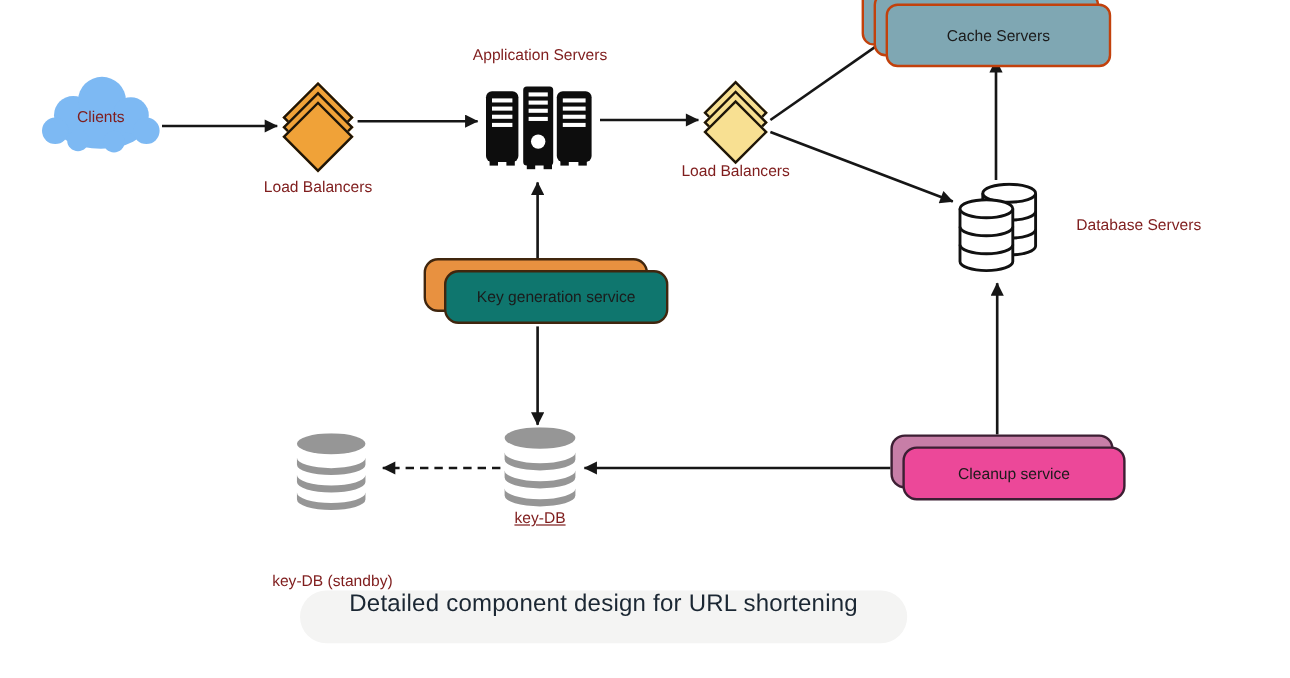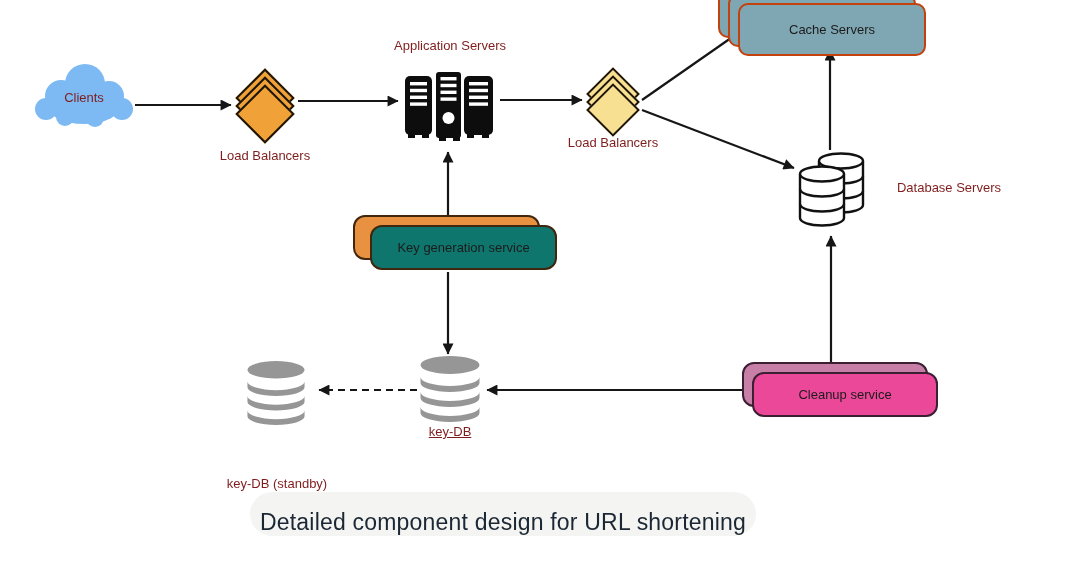--- a/index.html
+++ b/index.html
@@ -17,21 +17,21 @@
   
   .cachebox{position:absolute;width:188px;height:53px;border:2px solid #c2410c;border-radius:10px;
             box-sizing:border-box;}
   .cachebox.front{display:flex;align-items:center;justify-content:center;font-size:13px;}
   
   .diamond{position:absolute;border:2px solid #1d1509;box-sizing:border-box;transform:rotate(45deg);}
   .diamond.big{width:42px;height:42px;}
   .diamond.small{width:38px;height:38px;}
   
   #caption-pill{position:absolute;left:250px;top:492px;width:506px;height:44px;border-radius:22px;
-                display:flex;align-items:flex-end;justify-content:center;font-size:23px;letter-spacing:0.2px;}
+                display:flex;align-items:flex-start;justify-content:center;font-size:20px;letter-spacing:0.2px;}
 </style>
 </head>
 <body>
 
 <div id="page">
 
   <svg class="abs" style="left:0;top:0;" width="1075" height="565" viewBox="0 0 1075 565">
     <defs>
       <marker id="ah" viewBox="0 0 10 10" refX="9.5" refY="5" markerWidth="14" markerHeight="11" markerUnits="userSpaceOnUse" orient="auto">
         <path d="M0,0 L10,5 L0,10 Z" fill="#161616"></path>

